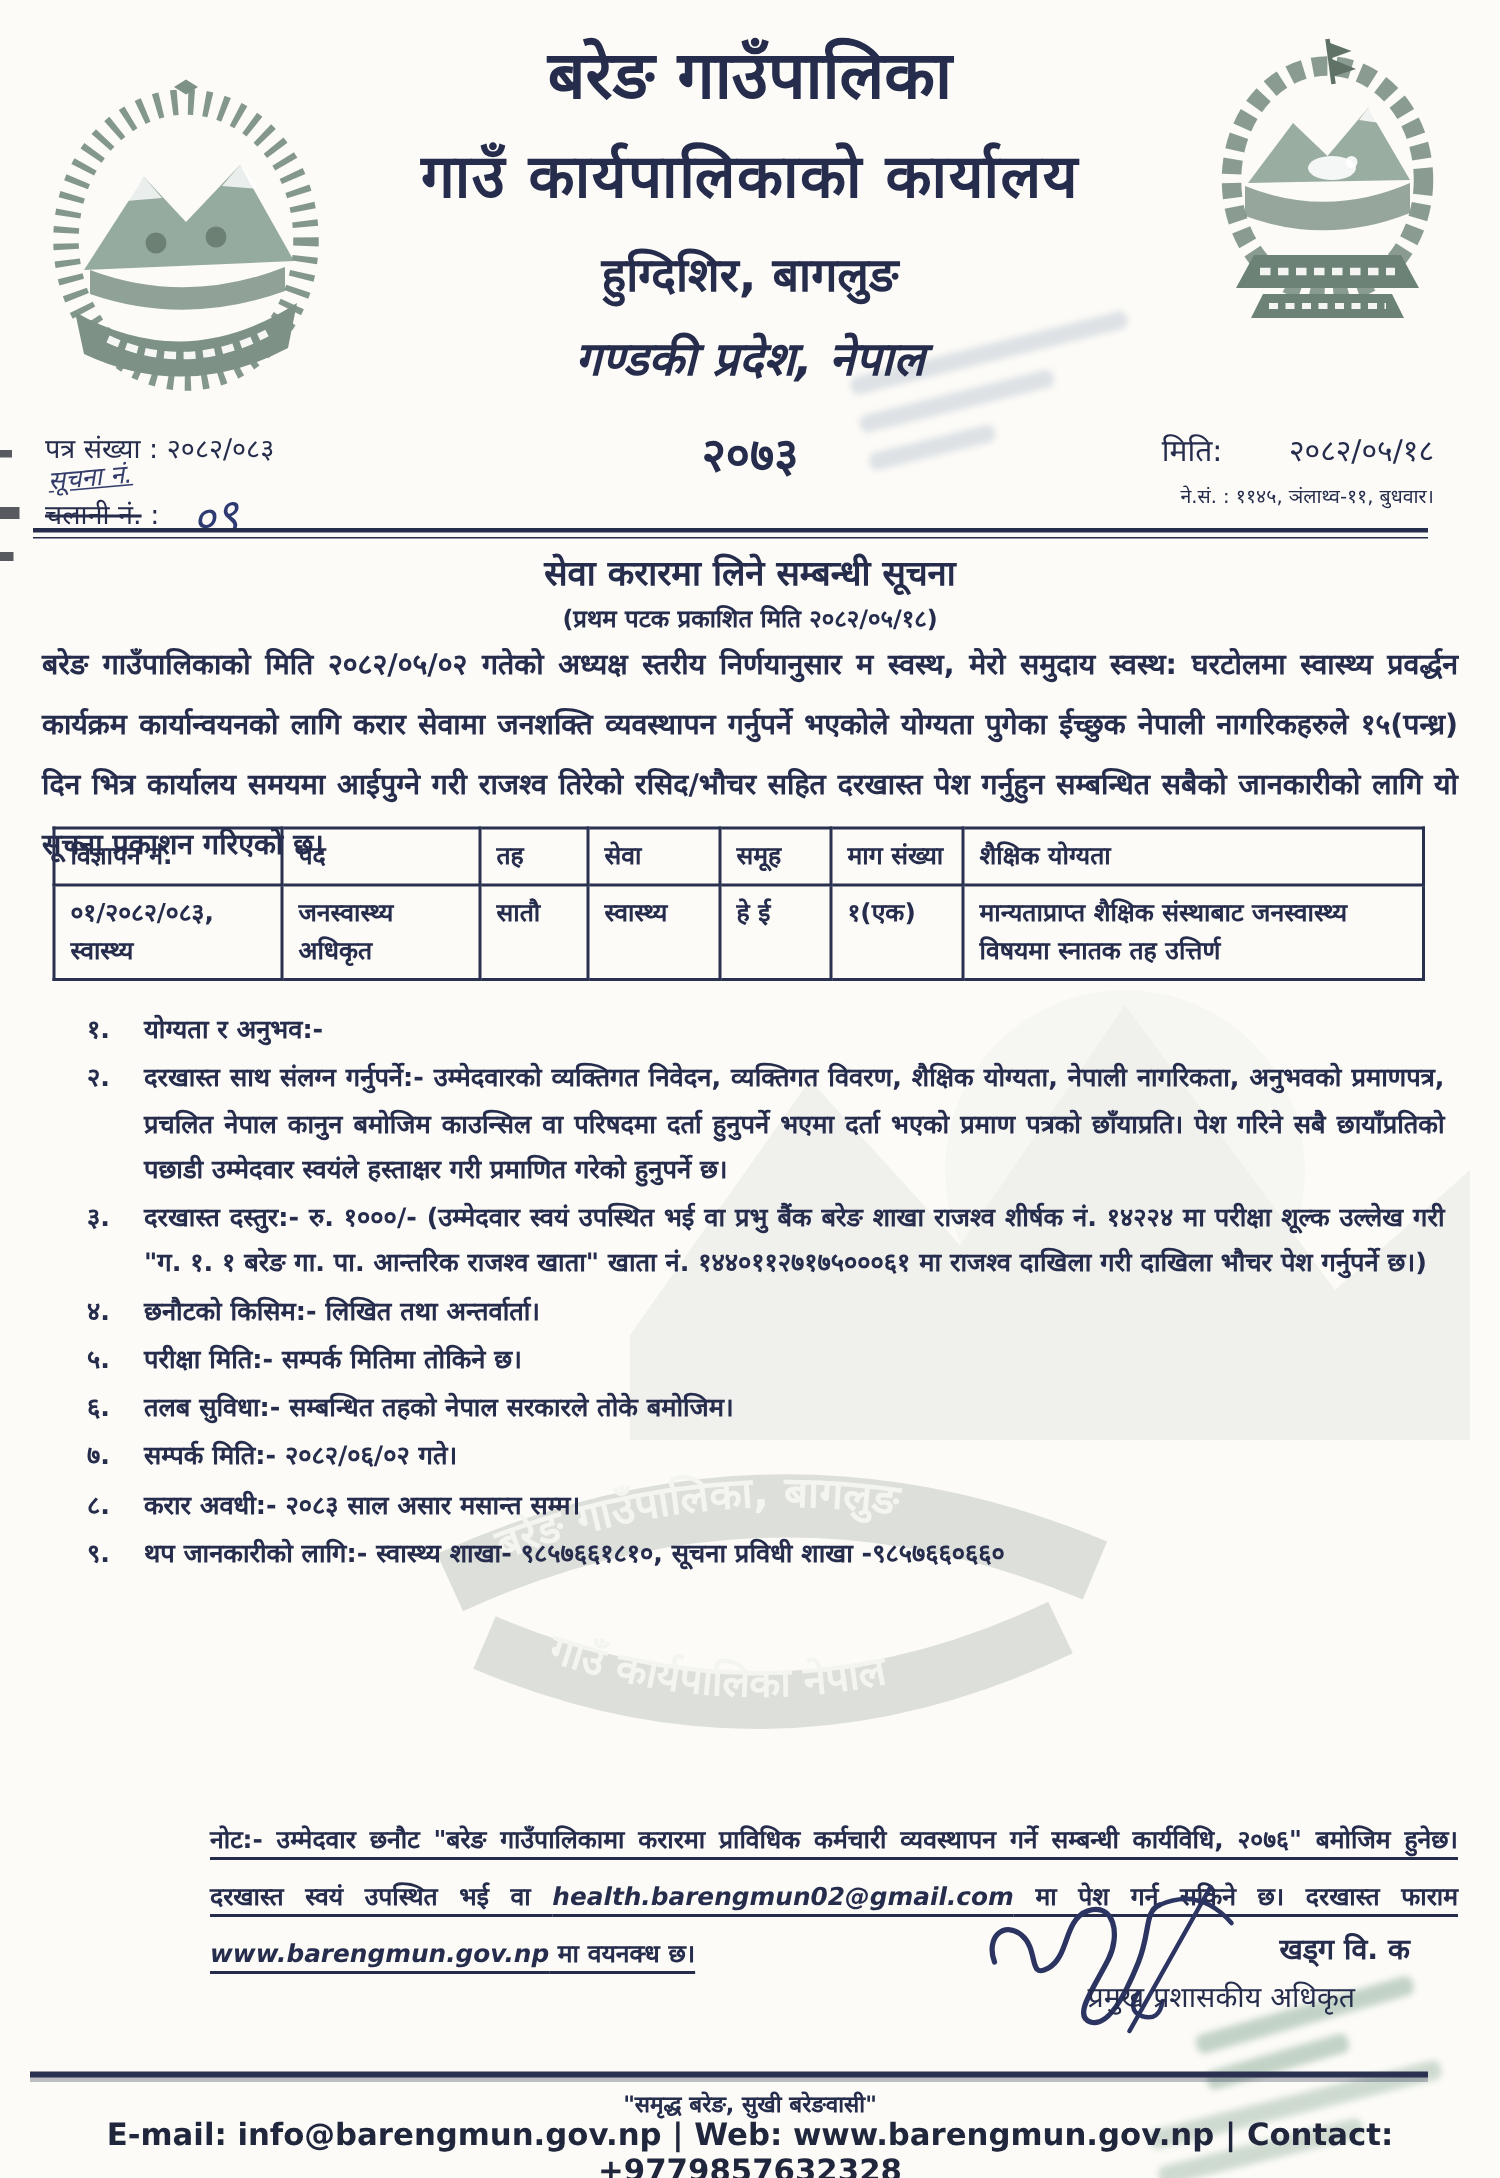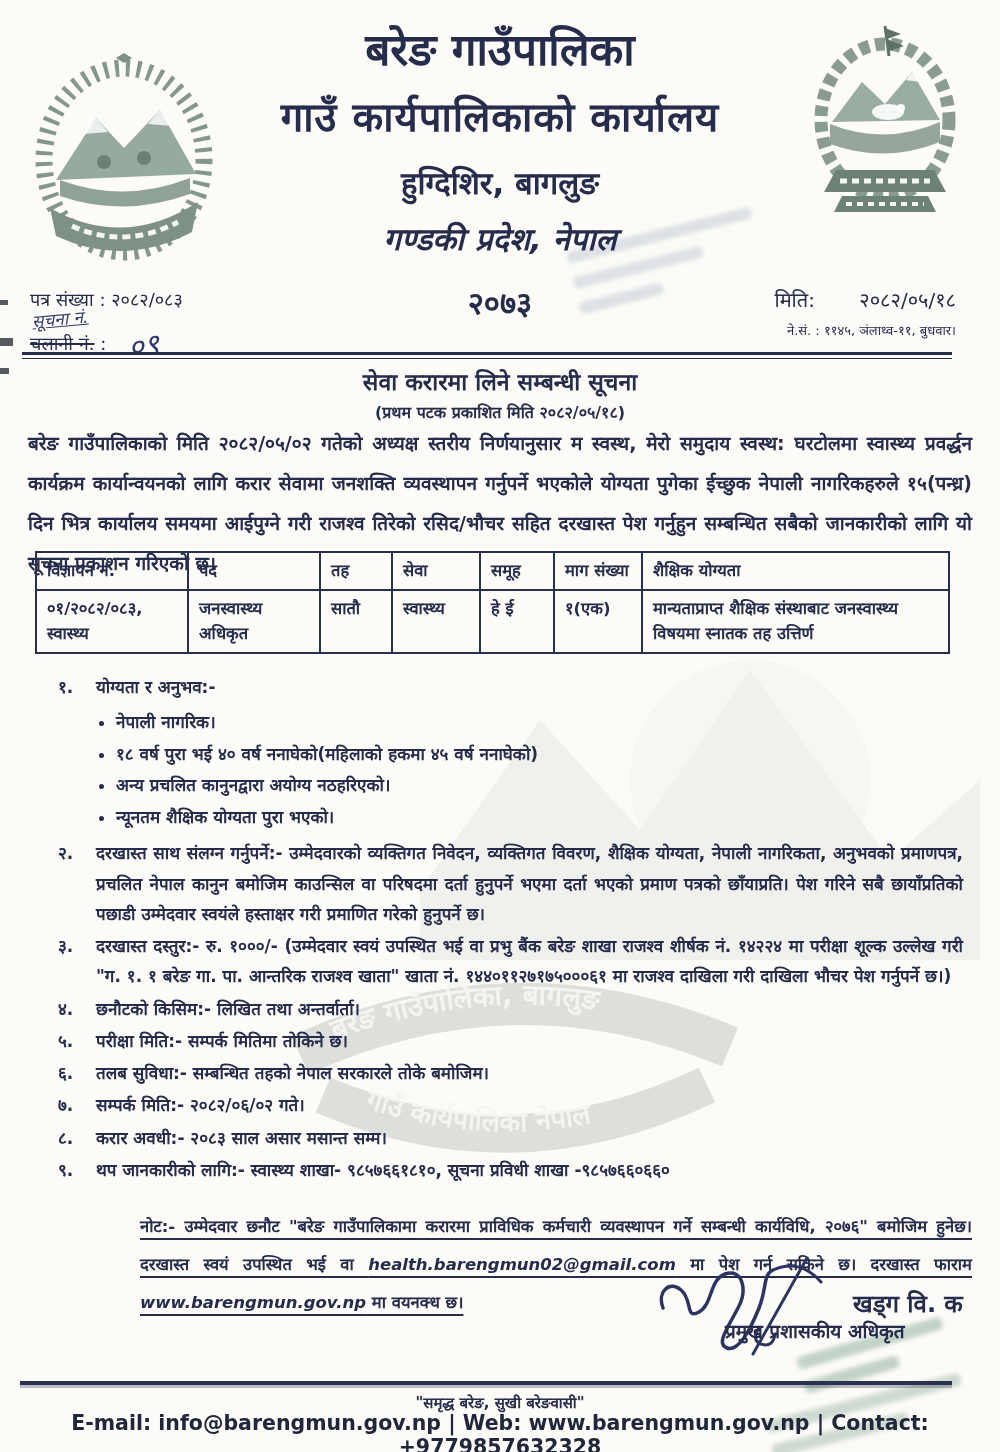--- a/index.html
+++ b/index.html
@@ -47,22 +47,22 @@
   .item-body{flex:1;text-align:justify;}
   .bullets{list-style:disc;margin:8px 0 8px 58px;padding:0;}
   .bullets li{margin-bottom:6px;line-height:1.5;}
   
   .note{position:absolute;top:1208px;left:140px;width:832px;font-size:16.5px;font-weight:bold;line-height:2.3;text-align:justify;
         text-decoration:underline;text-underline-offset:6px;text-decoration-thickness:1.5px;}
   .note .latin{font-style:italic;}
   
   .sign{position:absolute;top:1256px;left:655px;width:320px;height:100px;}
   .sign-svg{position:absolute;left:0;top:0;}
-  .sign-name{position:absolute;left:198px;top:30px;font-size:24px;font-weight:bold;white-space:nowrap;}
-  .sign-role{position:absolute;left:70px;top:62px;font-size:19px;font-weight:bold;white-space:nowrap;}
+  .sign-name{position:absolute;left:198px;top:30px;font-size:19px;font-weight:bold;white-space:nowrap;}
+  .sign-role{position:absolute;left:70px;top:62px;font-size:19px;font-weight:normal;white-space:nowrap;}
   
   .slogan{position:absolute;top:1392px;left:0;width:100%;text-align:center;font-size:15px;font-weight:bold;}
   .contact{position:absolute;top:1411px;left:0;width:100%;text-align:center;font-size:20.5px;font-weight:bold;color:#20263c;}
   
   .wm-stamp{position:absolute;top:935px;left:265px;opacity:.52;}
   .wm-ghost{position:absolute;top:630px;left:420px;opacity:.09;}
   .smudge{position:absolute;filter:blur(2px);}
   .smudge-top{top:228px;left:575px;width:190px;height:100px;transform:rotate(-14deg);opacity:.30;}
   .smudge-top .bar{background:#97a7bd;height:12px;border-radius:5px;margin-bottom:14px;}
   .smudge-br1{top:1336px;left:800px;width:150px;transform:rotate(-16deg);opacity:.40;}
@@ -208,26 +208,20 @@
       </tr>
     </tbody>
   </table>
 
   <div class="items">
 
     <div class="item">
       <span class="item-no">१.</span>
       <span class="item-body">योग्यता र अनुभव:-</span>
     </div>
-    <ul class="bullets">
-      <li>नेपाली नागरिक।</li>
-      <li>१८ वर्ष पुरा भई ४० वर्ष ननाघेको(महिलाको हकमा ४५ वर्ष ननाघेको)</li>
-      <li>अन्य प्रचलित कानुनद्वारा अयोग्य नठहरिएको।</li>
-      <li>न्यूनतम शैक्षिक योग्यता पुरा भएको।</li>
-    </ul>
 
     <div class="item">
       <span class="item-no">२.</span>
       <span class="item-body"><span>दरखास्त साथ संलग्न गर्नुपर्ने:-</span> <span>उम्मेदवारको व्यक्तिगत निवेदन, व्यक्तिगत विवरण, शैक्षिक योग्यता, नेपाली नागरिकता, अनुभवको प्रमाणपत्र, प्रचलित नेपाल कानुन बमोजिम काउन्सिल वा परिषदमा दर्ता हुनुपर्ने भएमा दर्ता भएको प्रमाण पत्रको छाँयाप्रति। पेश गरिने सबै छायाँप्रतिको पछाडी उम्मेदवार स्वयंले हस्ताक्षर गरी प्रमाणित गरेको हुनुपर्ने छ।</span></span>
     </div>
 
     <div class="item">
       <span class="item-no">३.</span>
       <span class="item-body"><span>दरखास्त दस्तुर:-</span> <span>रु. १०००/- (उम्मेदवार स्वयं उपस्थित भई वा प्रभु बैंक बरेङ शाखा राजश्व शीर्षक नं. १४२२४ मा परीक्षा शूल्क उल्लेख गरी "ग. १. १ बरेङ गा. पा. आन्तरिक राजश्व खाता" खाता नं. १४४०११२७१७५०००६१ मा राजश्व दाखिला गरी दाखिला भौचर पेश गर्नुपर्ने छ।)</span></span>
     </div>

